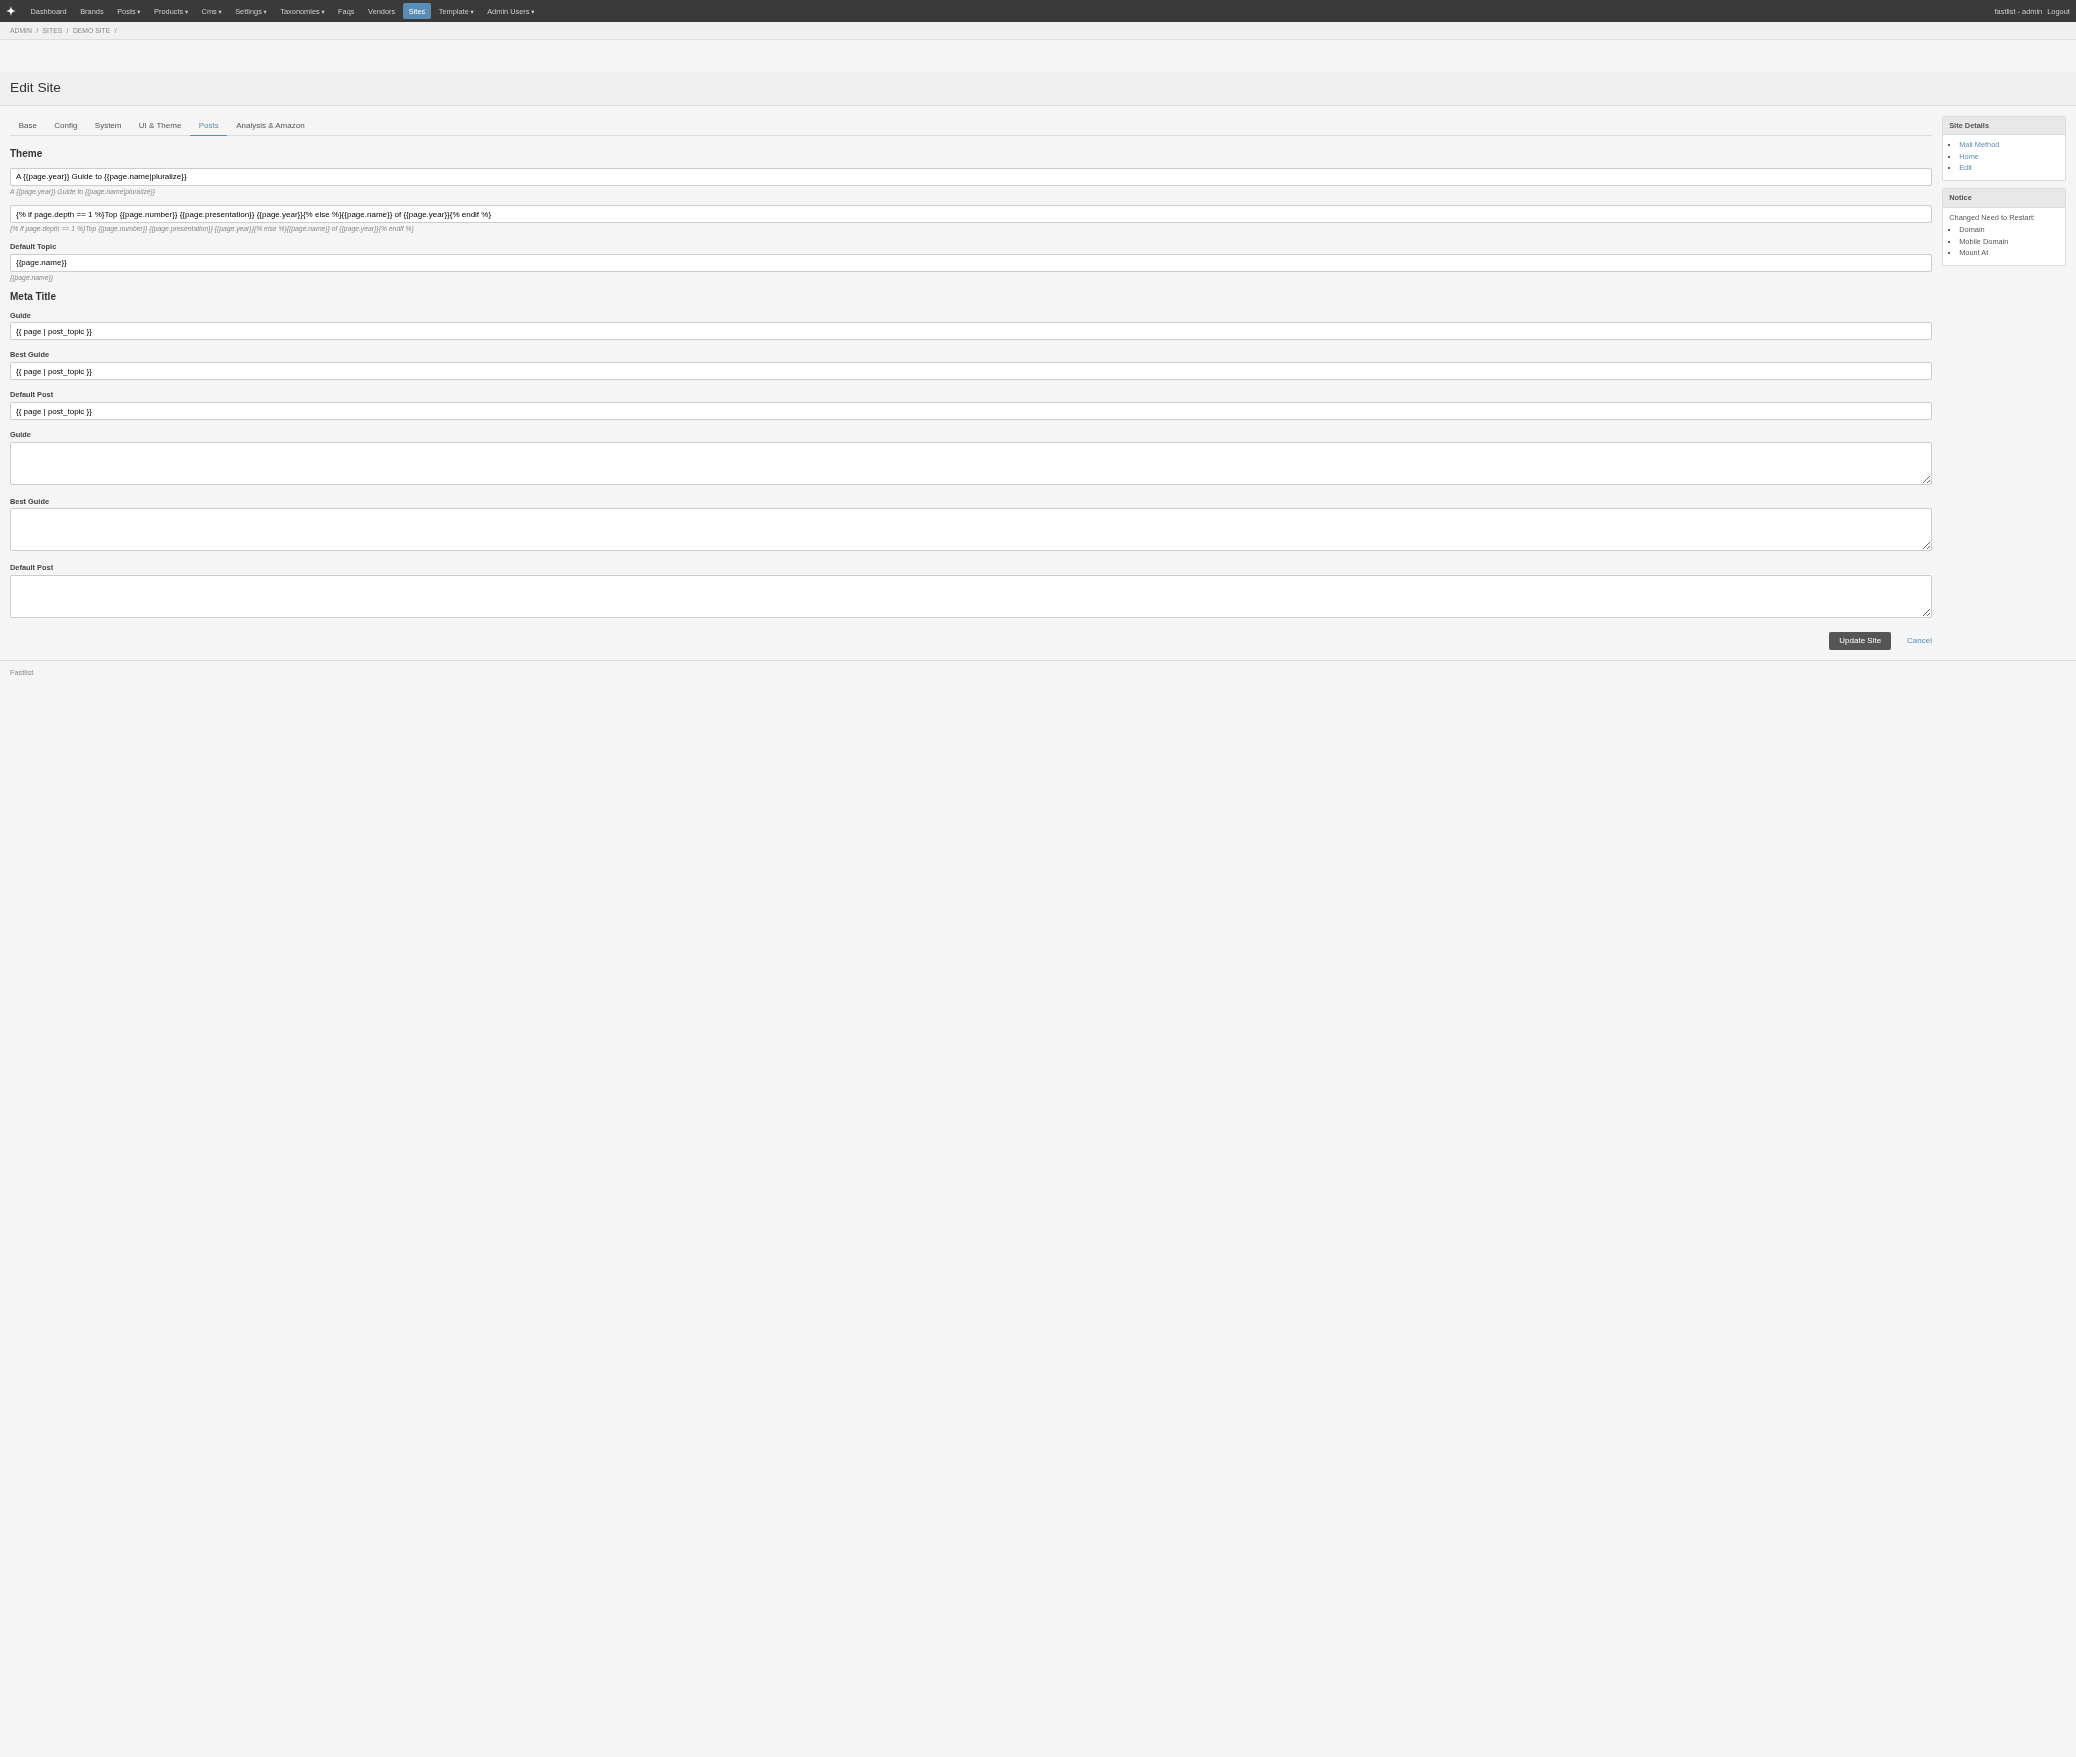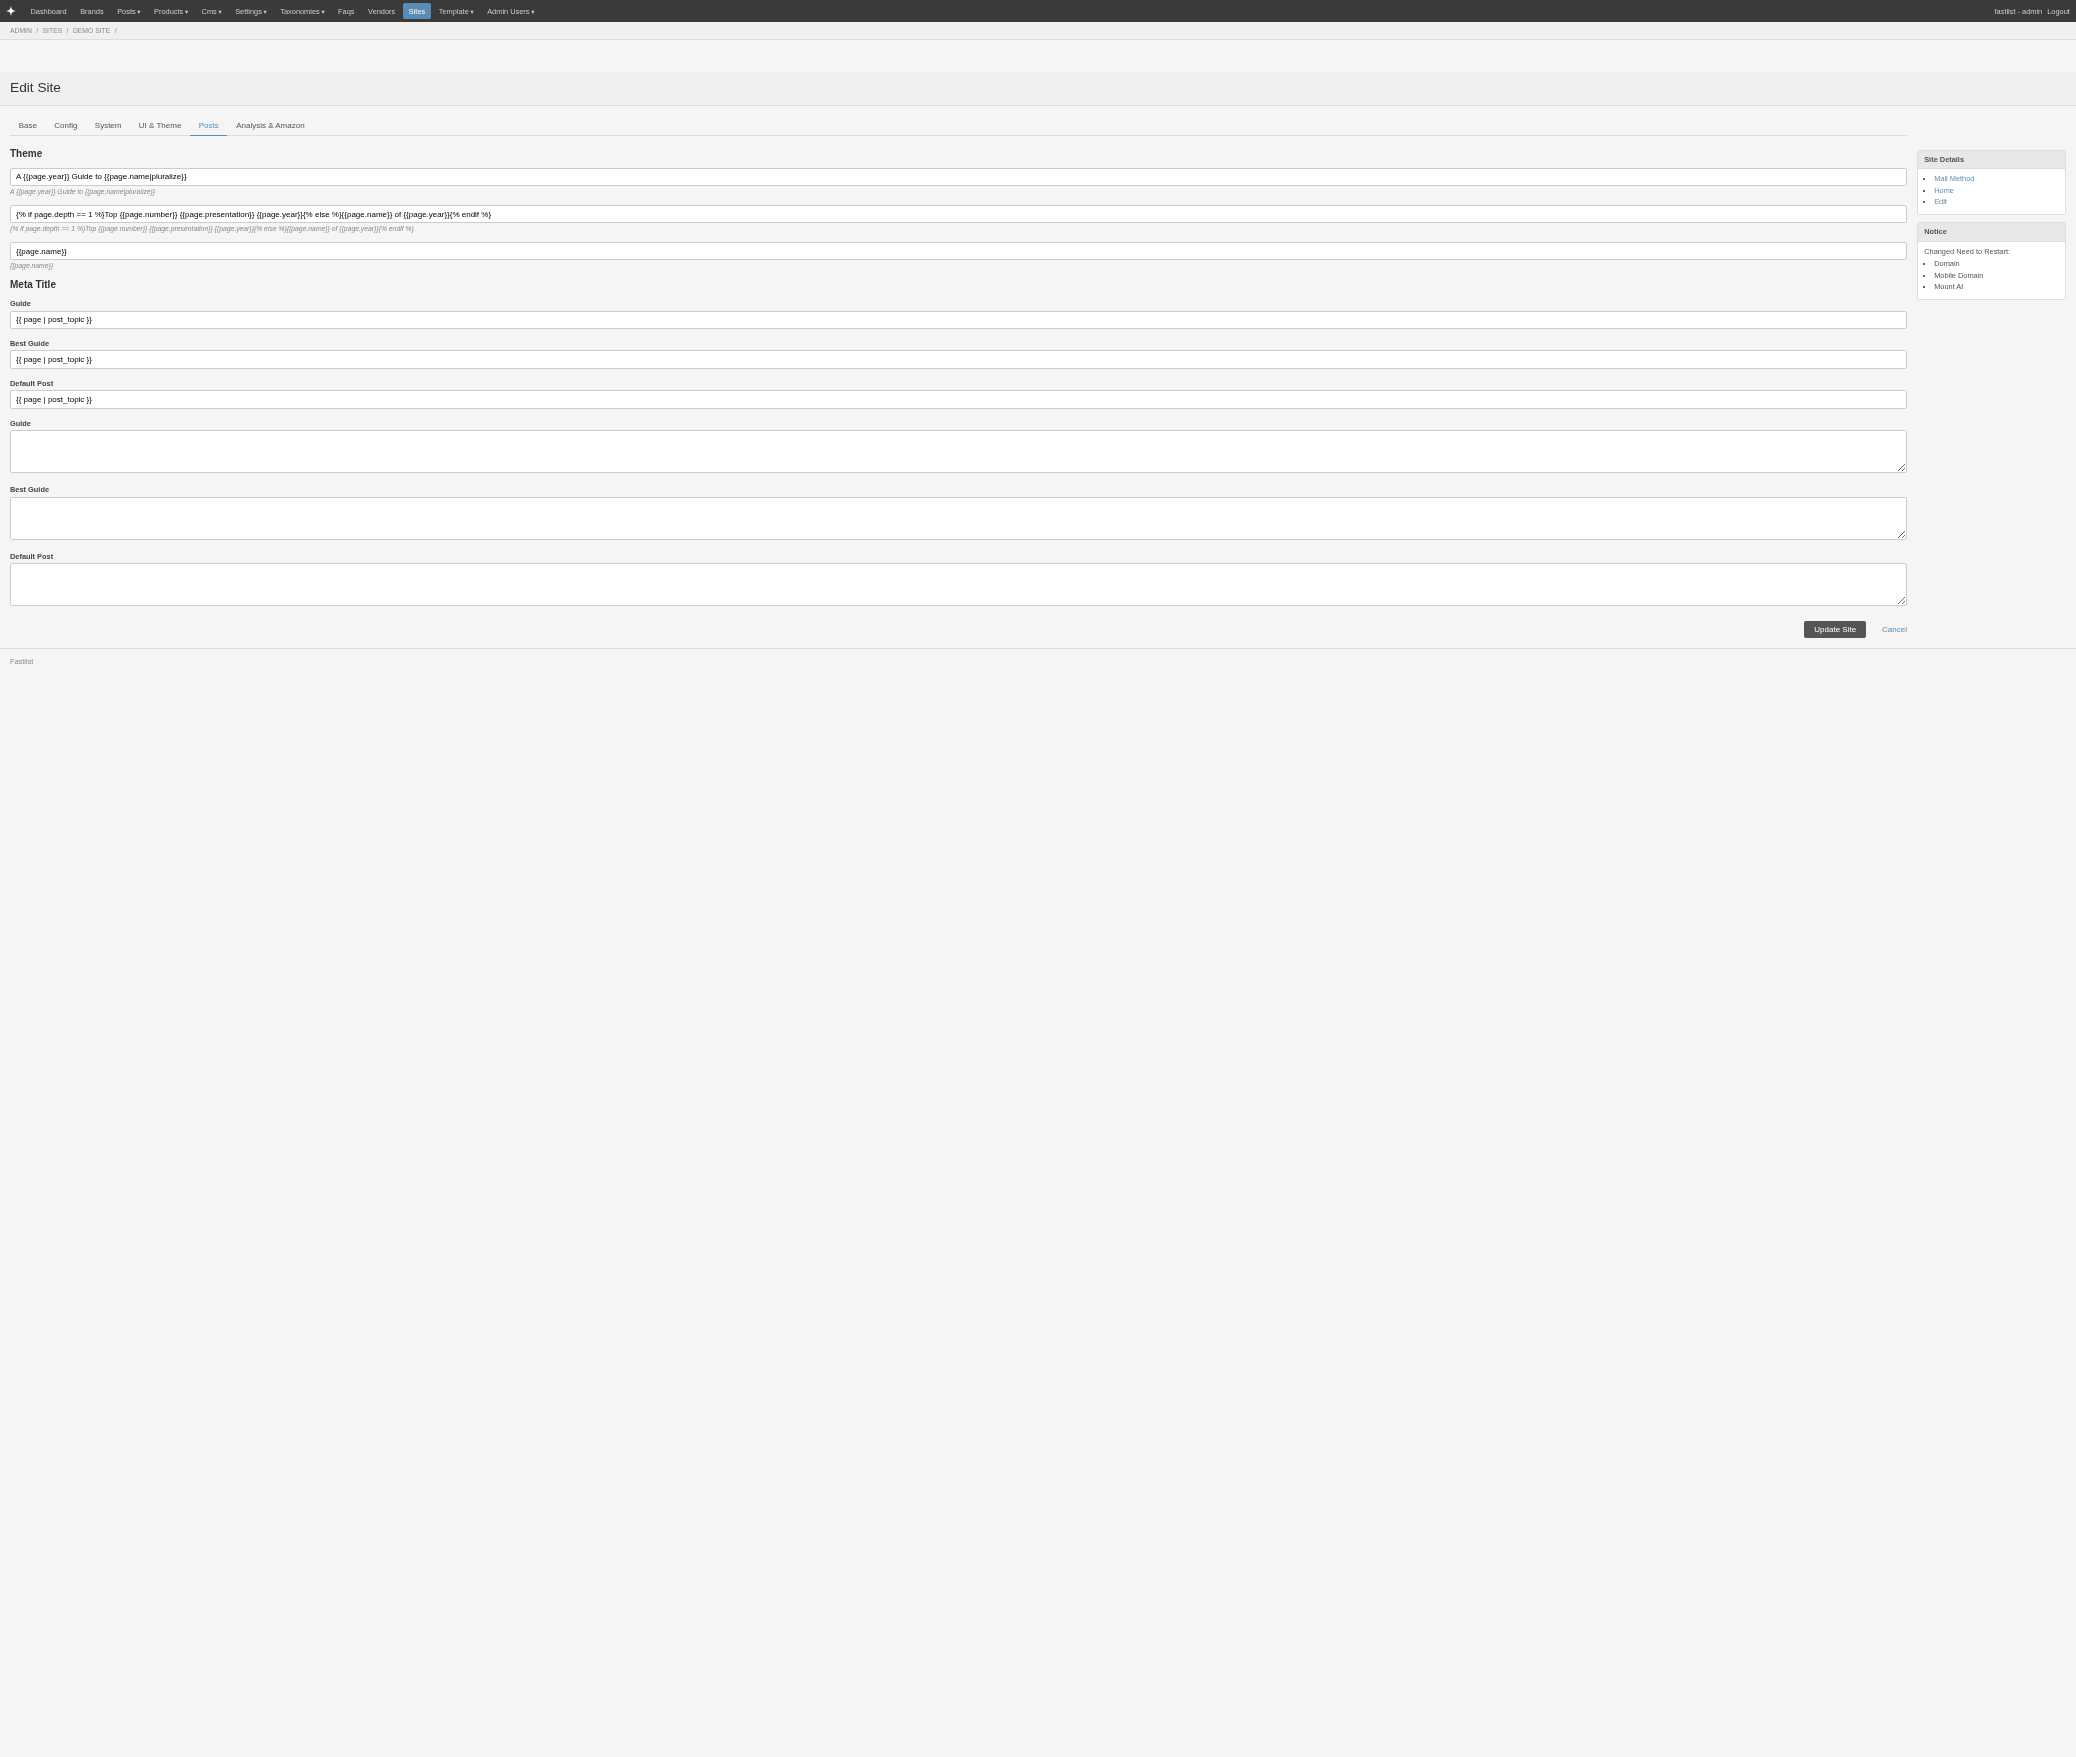--- a/index.html
+++ b/index.html
@@ -141,23 +141,22 @@
       font-style: italic;
       margin-top: 1.9px;
     }
     textarea.field-input {
       resize: vertical;
       min-height: 43px;
     }
 
     
     .sidebar {
-      width: 149px;
+      width: 124px;
       flex-shrink: 0;
-      margin-top: 34px;
     }
     .sidebar-card {
       background: #fff;
       border: 0.6px solid #ddd;
       border-radius: 1.9px;
       margin-bottom: 7.4px;
     }
     .sidebar-card-title {
       background: #e8e8e8;
       padding: 4.3px 6.2px;
@@ -283,20 +282,21 @@
       <input type="text" class="field-input" value="A {{page.year}} Guide to {{page.name|pluralize}}" style="">
       <div class="field-hint">A {{page.year}} Guide to {{page.name|pluralize}}</div>
     </div>
 
     <div class="field-group">
       <input type="text" class="field-input" value="{% if page.depth == 1 %}Top {{page.number}} {{page.presentation}} {{page.year}}{% else %}{{page.name}} of {{page.year}}{% endif %}" style="">
       <div class="field-hint">{% if page.depth == 1 %}Top {{page.number}} {{page.presentation}} {{page.year}}{% else %}{{page.name}} of {{page.year}}{% endif %}</div>
     </div>
 
     <div class="field-group">
+      <div class="field-label">Default Topic</div>
       <input type="text" class="field-input" value="{{page.name}}" style="">
       <div class="field-hint">{{page.name}}</div>
     </div>
 
     <div class="section-title">Meta Title</div>
 
     <div class="field-group">
       <div class="field-label">Guide</div>
       <input type="text" class="field-input" value="{{ page | post_topic }}" style="">
     </div>

